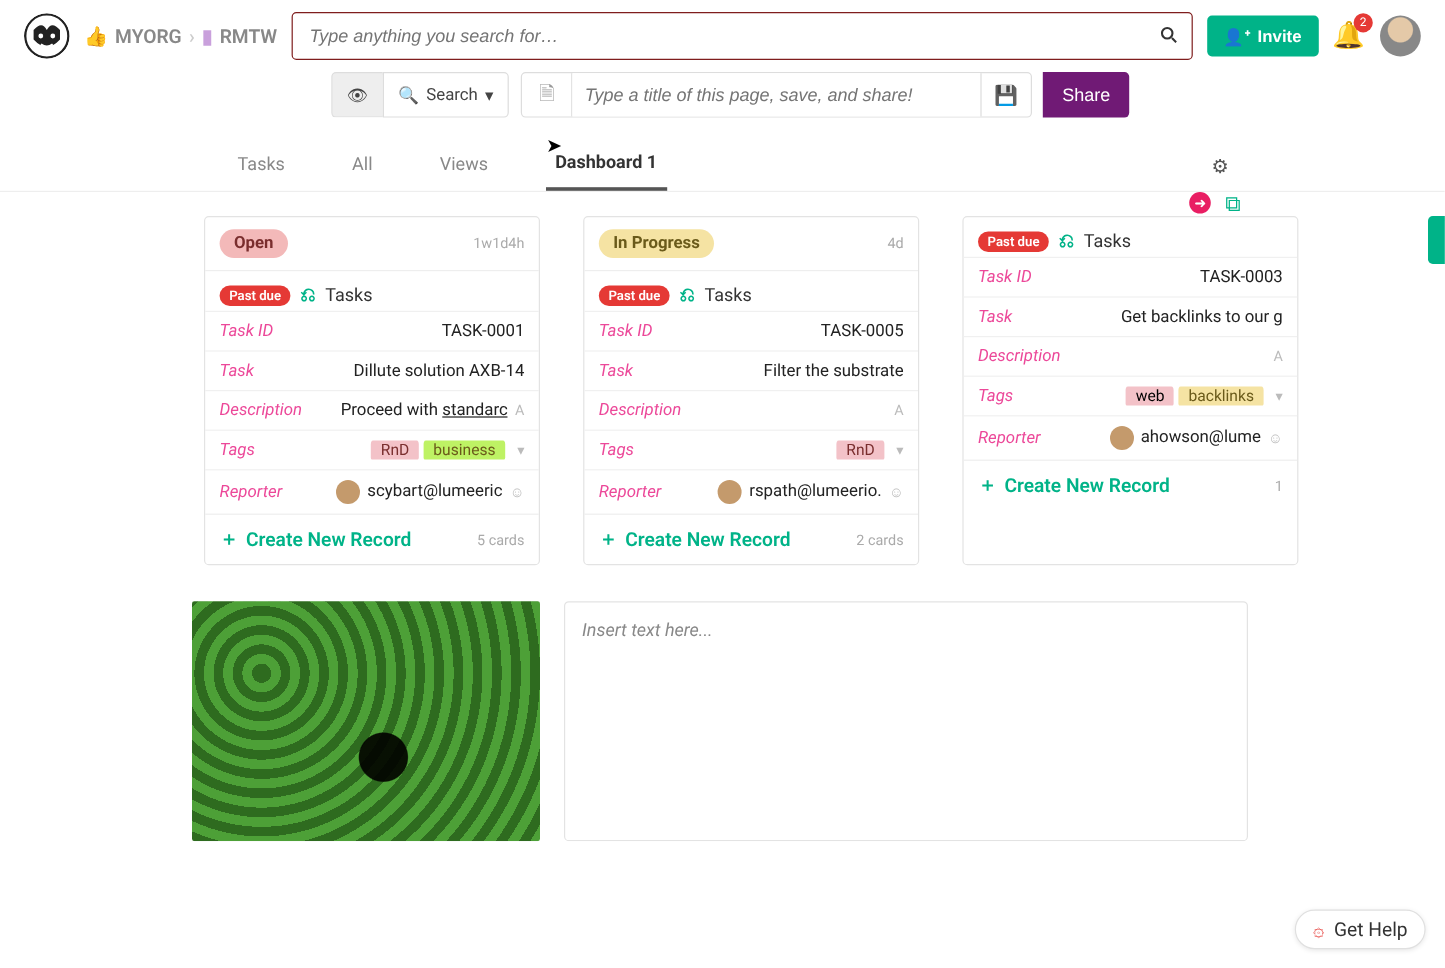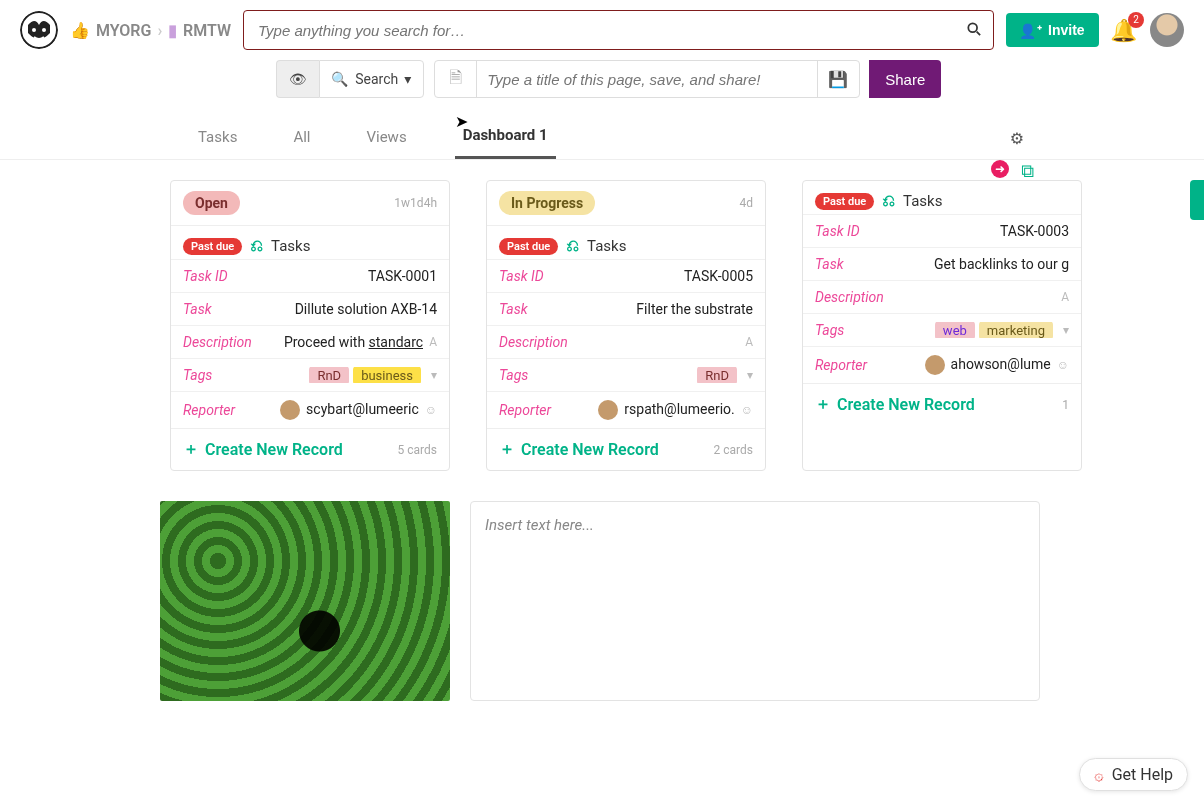--- a/index.html
+++ b/index.html
@@ -112,22 +112,22 @@
   .tasks-label { font-size:15px; color:#333; }
 
   .row { display:flex; padding: 8px 12px; border-top:1px solid #f0f0f0; font-size:14px; align-items:center; }
   .row .label { width: 92px; color:#ec4899; font-style:italic; }
   .row .val { flex:1; color:#222; white-space:nowrap; overflow:hidden; text-overflow:ellipsis;text-align:right; }
   .row .side { color:#bbb; font-size:12px; margin-left:6px; }
   .underline { text-decoration: underline; }
 
   .tag { border-radius:4px; padding:2px 8px; font-size:13px; margin-right:4px; }
   .tag-rnd { background:#f3c2c8; color:#7a2e2e; }
-  .tag-biz { background:#fde047; color:#6a5a1a; }
-  .tag-web { background:#f3c2c8; color:#6d28d9; }
+  .tag-biz { background:#bef264; color:#6a5a1a; }
+  .tag-web { background:#f3c2c8; color:#000000; }
   .tag-mkt { background:#f5e3a3; color:#6a5a1a; }
 
   .mini-av { width:20px;height:20px;border-radius:50%;background:#c49a6c;display:inline-block;margin-right:6px;vertical-align:middle; }
 
   .col-foot {
     display:flex; align-items:center; justify-content:space-between;
     padding: 10px 12px; border-top:1px solid #eee;
   }
   .create { color:#00b388; font-weight:600; display:flex; align-items:center; gap:6px; }
   .count { color:#aaa; font-size:12px; }
@@ -326,21 +326,21 @@
           <span class="label">Task</span>
       <span class="val">Get backlinks to our g</span>
         </div>
     <div class="row">
           <span class="label">Description</span>
       <span class="val"></span>
       <span class="side">A</span>
         </div>
     <div class="row">
           <span class="label">Tags</span>
-      <span class="val"><span class="tag tag-web">web</span><span class="tag tag-mkt">marketing</span></span>
+      <span class="val"><span class="tag tag-web">web</span><span class="tag tag-mkt">backlinks</span></span>
       <span class="side">▾</span>
         </div>
     <div class="row">
           <span class="label">Reporter</span>
       <span class="val"><span class="mini-av"></span>ahowson@lume</span>
       <span class="side">☺</span>
         </div>
     <div class="col-foot">
       <span class="create">
         <span>＋</span>Create New Record</span>

